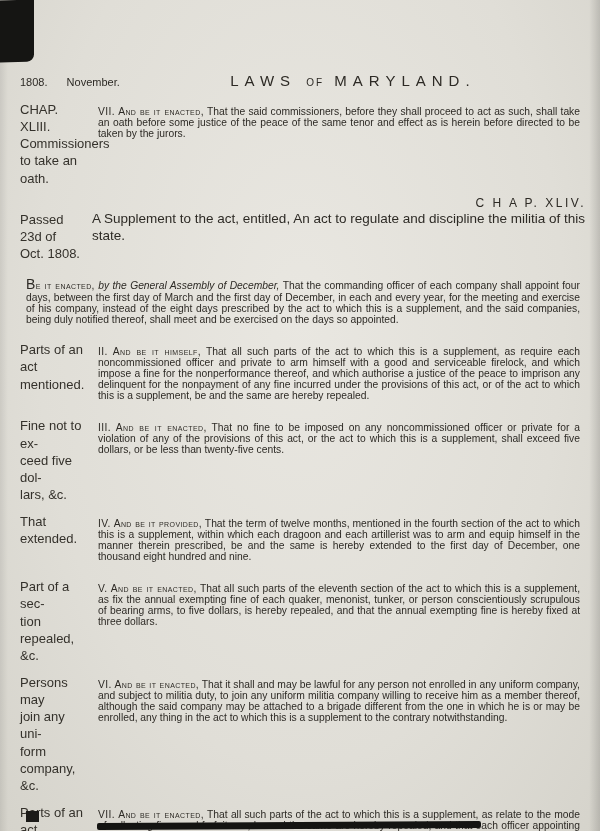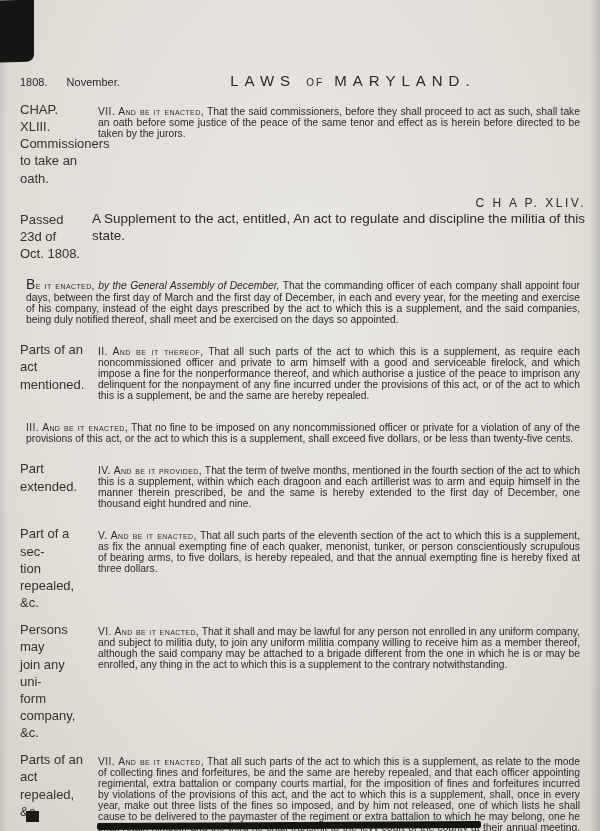--- a/index.html
+++ b/index.html
@@ -101,37 +101,40 @@
           <span>That the commanding officer of each company shall appoint four days, between the first day of March and the first day of December, in each and every year, for the meeting and exercise of his company, instead of the eight days prescribed by the act to which this is a supplement, and the said companies, being duly notified thereof, shall meet and be exercised on the days so appointed.</span>
         </p>
       </div>
     </div>
 
     <div class="section-row">
       <div class="margin-note">Parts of an act
 mentioned.</div>
       <div class="body-col">
         <p class="body-text">
-          <span class="sc">II. And be it thereof,</span>
+          <span class="sc">II. And be it himself,</span>
           <span>That all such parts of the act to which this is a supplement, as require each noncommissioned officer and private to arm himself with a good and serviceable firelock, and which impose a fine for the nonperformance thereof, and which authorise a justice of the peace to imprison any delinquent for the nonpayment of any fine incurred under the provisions of this act, or of the act to which this is a supplement, be and the same are hereby repealed.</span>
         </p>
       </div>
     </div>
 
     <div class="section-row">
+      <div class="margin-note">Fine not to ex-
+ceed five dol-
+lars, &amp;c.</div>
       <div class="body-col">
         <p class="body-text">
           <span class="sc">III. And be it enacted,</span>
           <span>That no fine to be imposed on any noncommissioned officer or private for a violation of any of the provisions of this act, or the act to which this is a supplement, shall exceed five dollars, or be less than twenty-five cents.</span>
         </p>
       </div>
     </div>
 
     <div class="section-row">
-      <div class="margin-note">Part extended.</div>
+      <div class="margin-note">That extended.</div>
       <div class="body-col">
         <p class="body-text">
           <span class="sc">IV. And be it provided,</span>
           <span>That the term of twelve months, mentioned in the fourth section of the act to which this is a supplement, within which each dragoon and each artillerist was to arm and equip himself in the manner therein prescribed, be and the same is hereby extended to the first day of December, one thousand eight hundred and nine.</span>
         </p>
       </div>
     </div>
 
     <div class="section-row">
       <div class="margin-note">Part of a sec-

